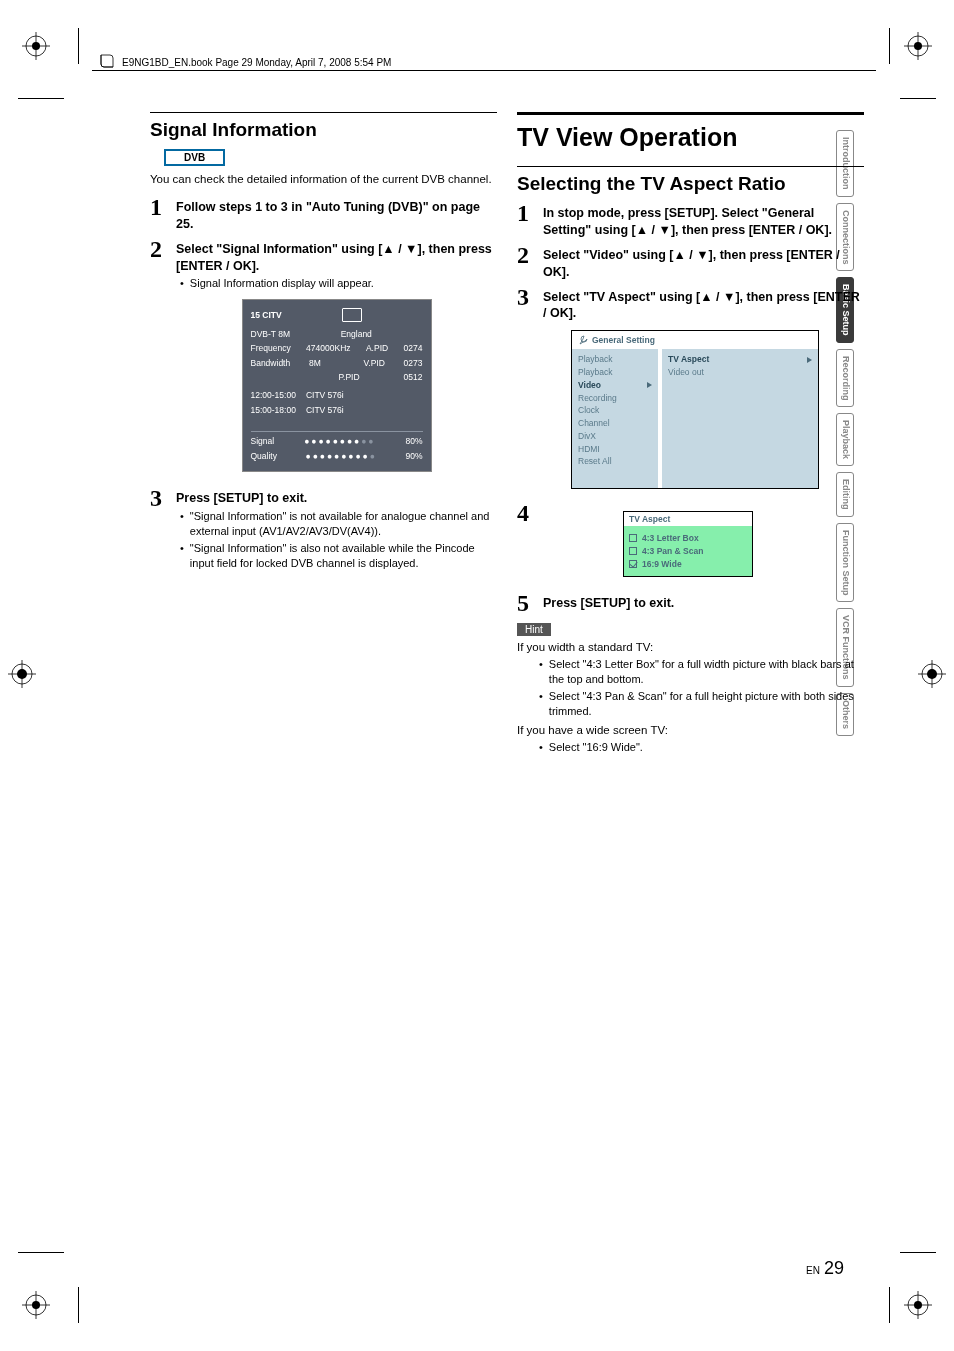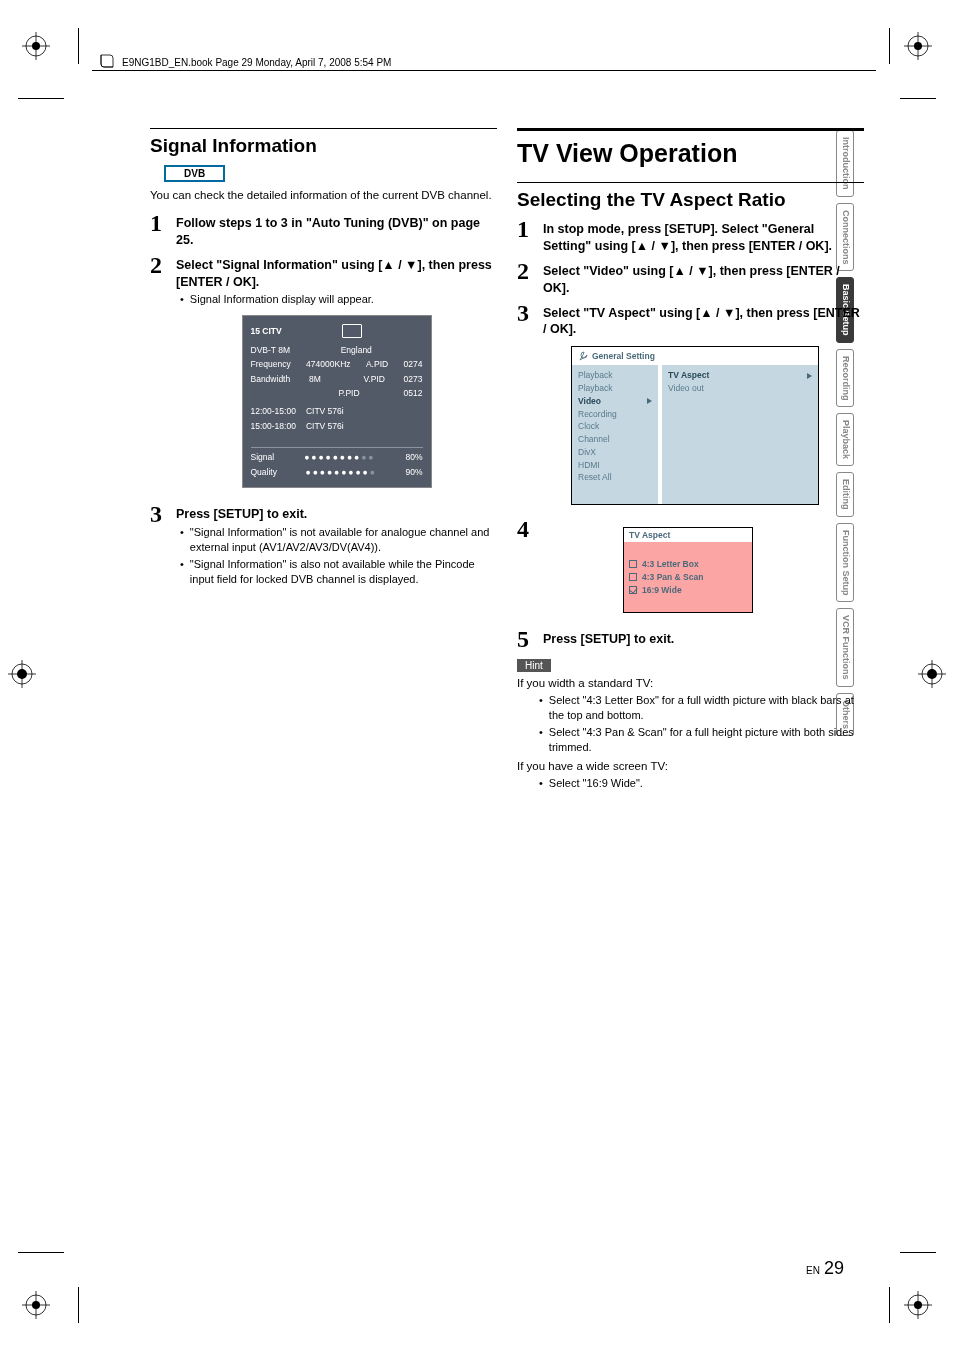--- a/index.html
+++ b/index.html
@@ -20,21 +20,21 @@
     font-size: 10px;
     display: flex; align-items: flex-end; gap: 8px;
   }
   .page-info-line {
     border-top: 0.5px solid #000;
     position: absolute;
     top: 70px; left: 92px; right: 78px;
   }
   .content {
     position: absolute;
-    top: 128px; left: 150px; right: 90px;
+    top: 112px; left: 150px; right: 90px;
     display: flex; gap: 20px;
   }
   .col { flex: 1; min-width: 0; }
   .side-tabs {
     position: absolute;
     top: 130px; right: 100px;
     width: 18px;
     display: flex; flex-direction: column; gap: 6px;
   }
   .tab {
@@ -112,21 +112,21 @@
     line-height: 1.5;
   }
   .setting-right .sel { display:flex; justify-content:space-between; align-items:center; font-weight:bold; color:#2a4a5a;}
   .setting-right .row, .setting-left .row { color:#5a7a8a; }
   .play-icon { width:0;height:0;border-left:5px solid #4a6a7a;border-top:3px solid transparent;border-bottom:3px solid transparent; display:inline-block;}
   .aspect-box {
     border: 1px solid #000; width: 130px; margin: 6px 0 10px 80px;
     font-size: 8.5px; color: #4a6a7a;
   }
   .aspect-title { padding: 2px 5px; font-weight: bold; }
-  .aspect-body { background:#fca5a5; padding: 16px 5px; text-align: right; }
+  .aspect-body { background:#86efac; padding: 6px 5px; text-align: right; }
   .aspect-row { display:flex; align-items:center; gap:5px; font-weight:bold; line-height:1.5;}
   .chk { width:8px;height:8px;border:1px solid #4a6a7a; display:inline-block; position:relative;}
   .chk.checked::after { content:""; position:absolute; left:1px; top:-1px; width:4px; height:6px; border-right:1.5px solid #4a6a7a; border-bottom:1.5px solid #4a6a7a; transform:rotate(40deg);}
   .hint-box {
     background: #555; color: #fff; padding: 1px 8px; font-size: 10px;
     display: inline-block; margin: 4px 0 4px 0;
   }
   .page-num {
     position: absolute; bottom: 72px; right: 110px;
     font-size: 18px;

